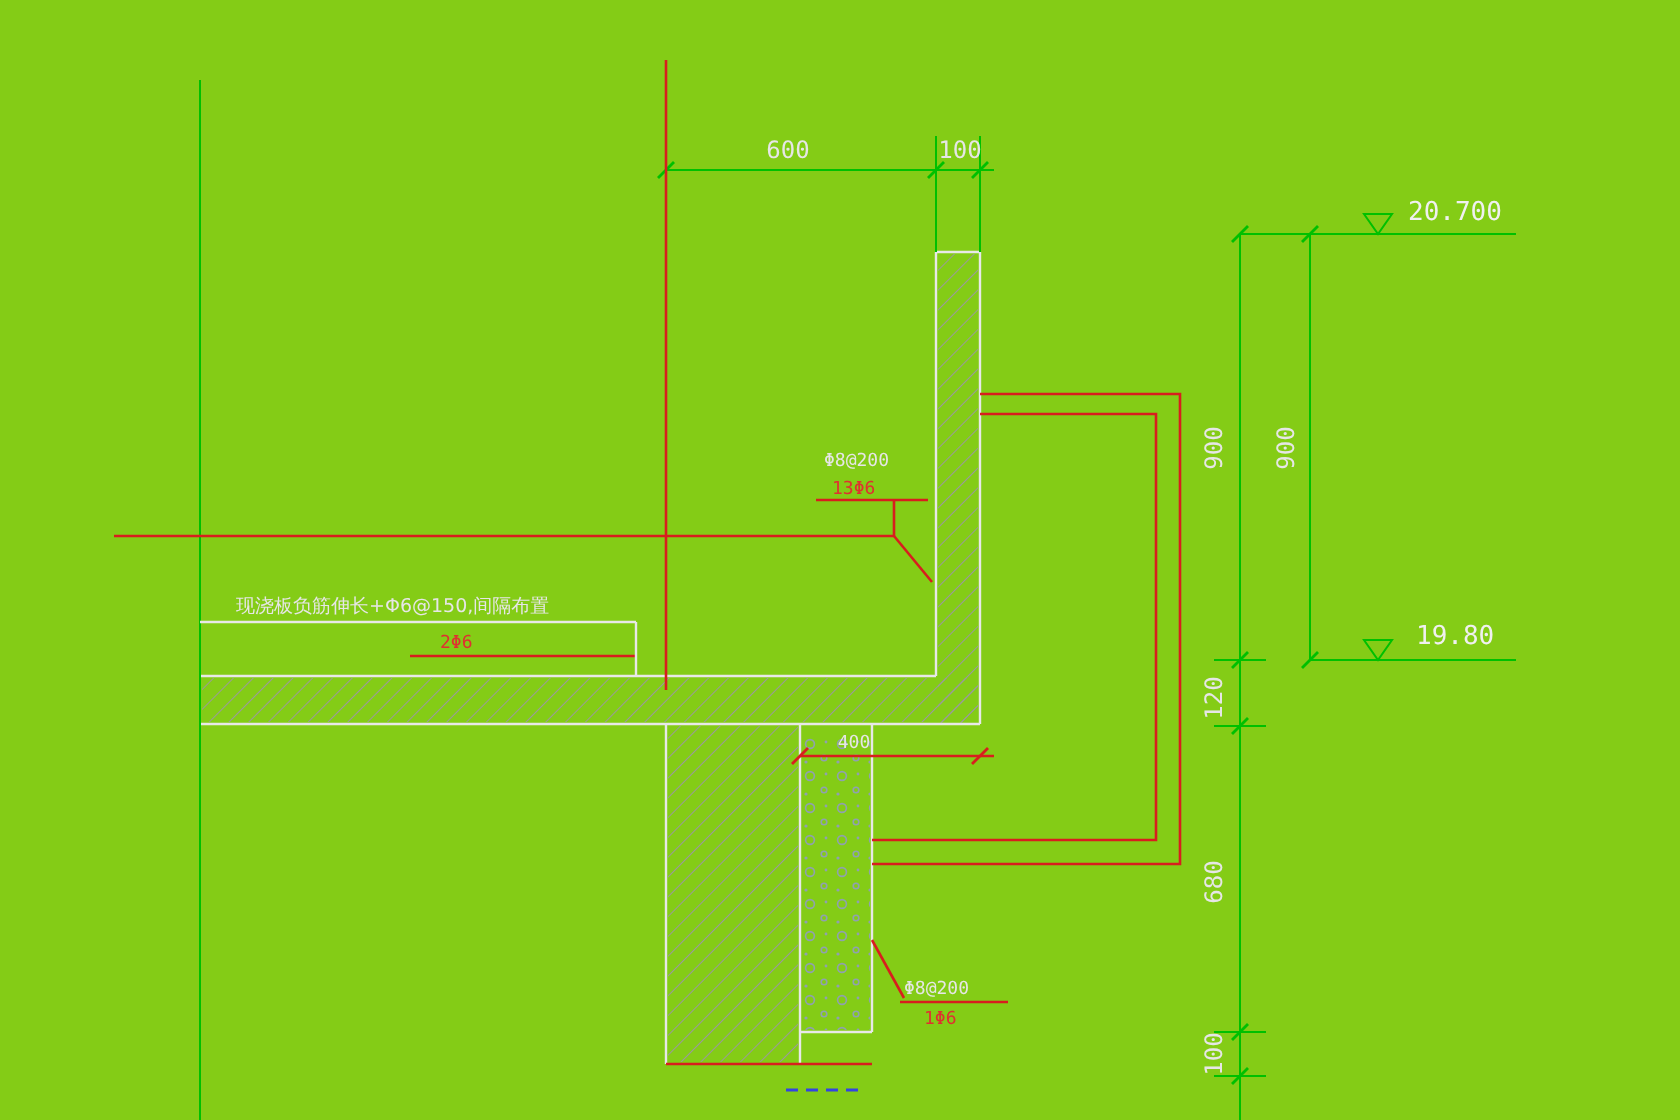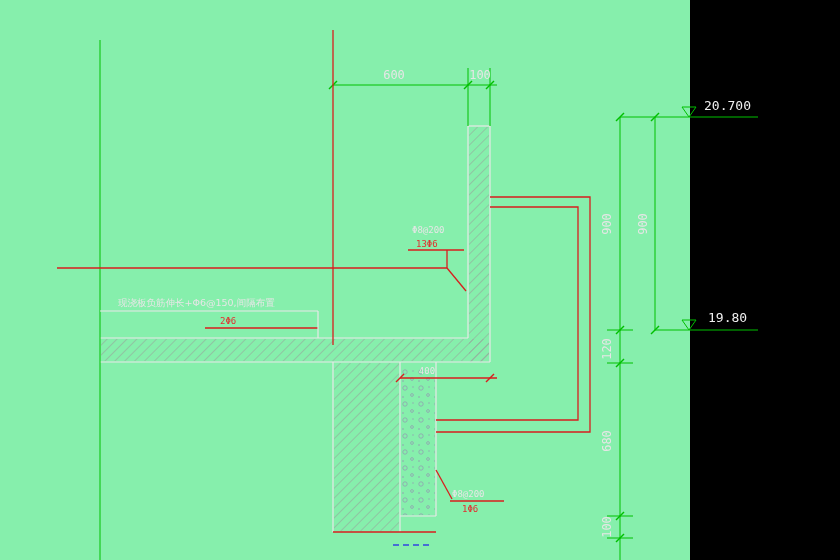--- a/index.html
+++ b/index.html
@@ -5,23 +5,23 @@
   html, body {
     margin: 0;
     padding: 0;
     background: #000;
     width: 840px;
     height: 560px;
     overflow: hidden;
   }
   #viewport {
     position: relative;
-    width: 690px;
+    width: 840px;
     height: 560px;
-    background: #86efac;
+    background: #84cc16;
   }
   svg { display: block; }
   text {
     font-family: "DejaVu Sans Mono", monospace;
     fill: #e0e0e0;
   }
   .dim-text   { font-size: 12px; fill: #e6e6e6; }
   .elev-text  { font-size: 13px; fill: #f0f0f0; }
   .small-text { font-size: 9px;  fill: #e6e6e6; }
   .note-text  { font-size: 9.5px; fill: #e6e6e6; font-family: "DejaVu Sans", sans-serif; }

